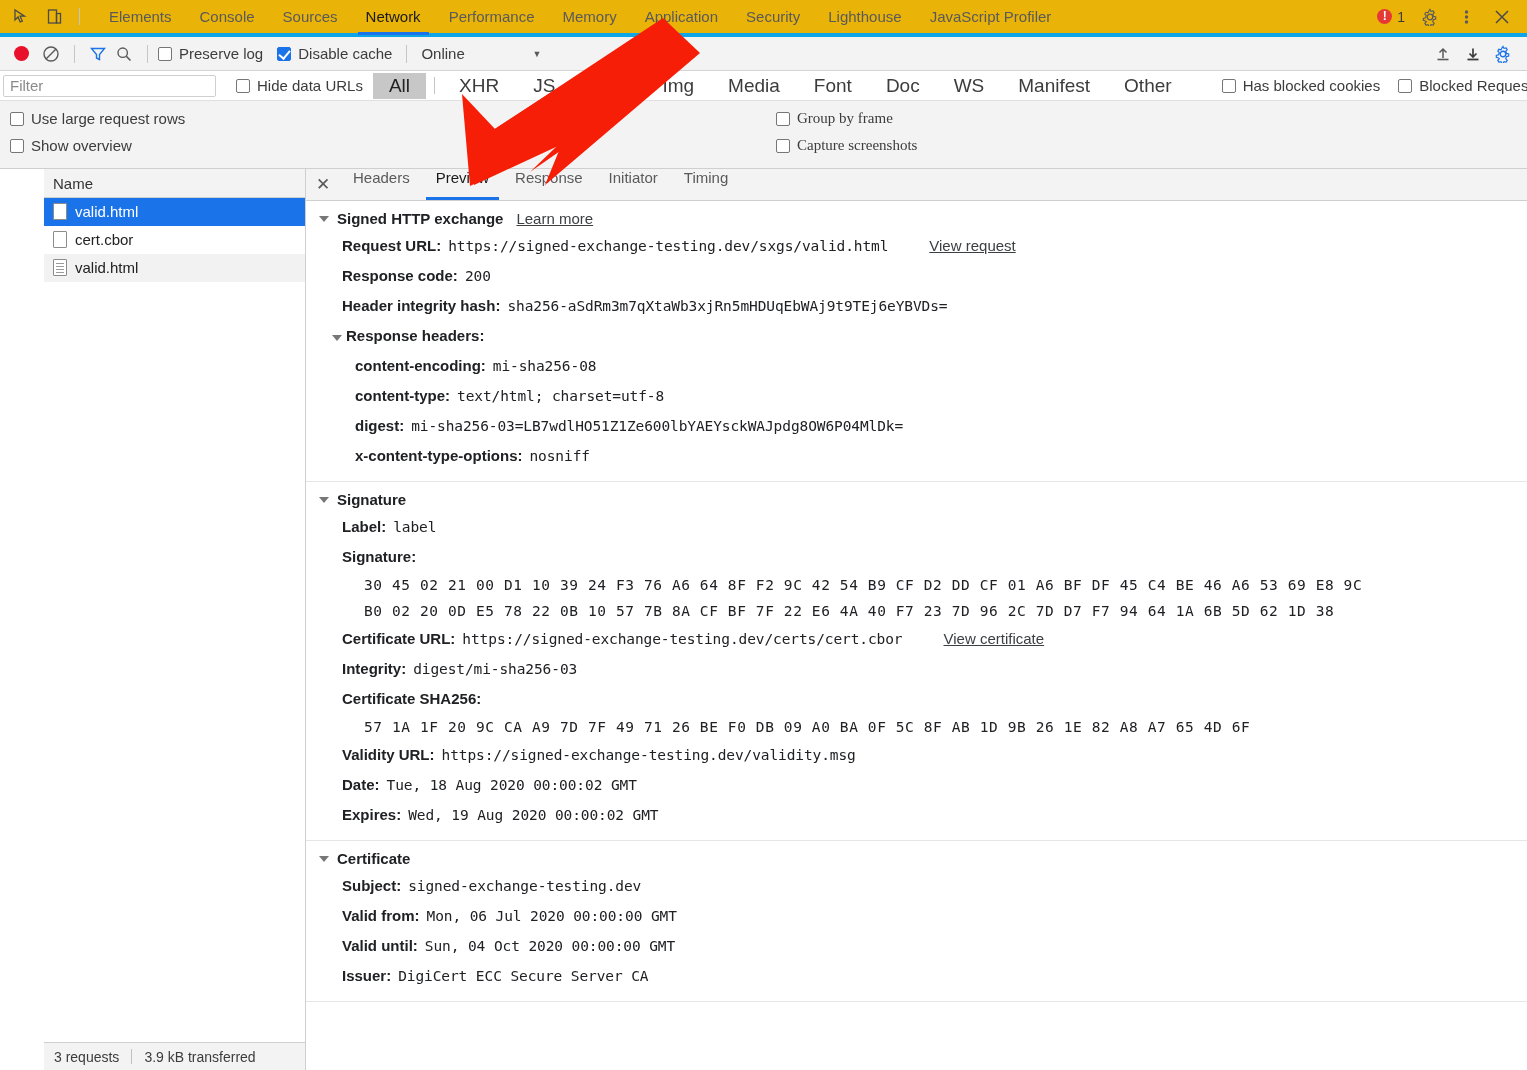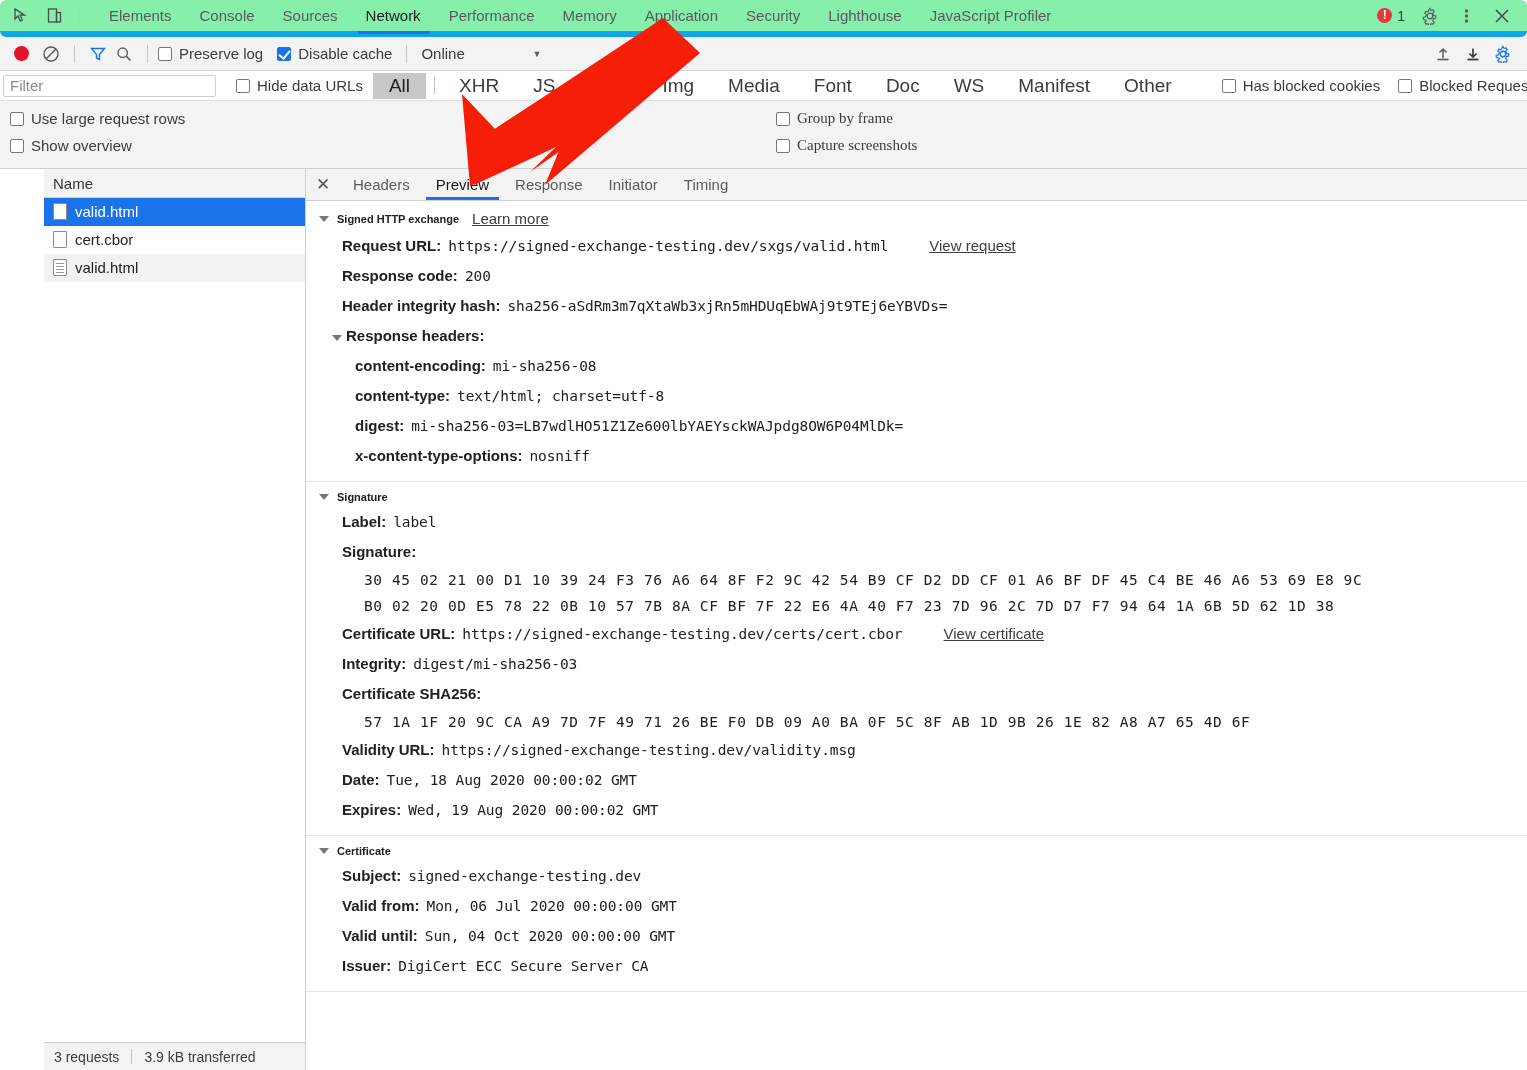--- a/index.html
+++ b/index.html
@@ -9,25 +9,24 @@
     overflow: hidden;
     background: #fff;
     font-family: "Liberation Sans", sans-serif;
     -webkit-font-smoothing: antialiased;
   }
   .devtools { width: 1527px; height: 1070px; display: flex; flex-direction: column; position: relative; }
 
   
   .tabbar {
     height: 37px; min-height: 37px;
-    background: #86efac;
-    border-bottom: 6px solid #0ea5e9;
+    background: #eab308;
+    border-bottom: 4px solid #0ea5e9;
     display: flex; align-items: center;
     position: relative;
-    border-radius: 6px;
   }
   .tb-icons { display: flex; align-items: center; padding: 0 6px 0 10px; gap: 11px; }
   .tb-icon { width: 22px; height: 22px; display: flex; align-items: center; justify-content: center; cursor: pointer; }
   .tb-sep { width: 1px; height: 17px; background: #c4c4c4; margin: 0 9px 0 3px; }
   .maintabs { display: flex; align-items: stretch; height: 37px; }
   .mtab {
     display: flex; align-items: center;
     padding: 0 14px;
     font-size: 15px; color: #5a5a5a;
     cursor: pointer; position: relative;
@@ -157,21 +156,21 @@
   .detail-tabs {
     height: 32px; min-height: 32px; background: #f3f3f3;
     border-bottom: 1px solid #cfcfcf;
     display: flex; align-items: stretch; position: relative;
   }
   .close-x {
     width: 34px; display: flex; align-items: center; justify-content: center;
     font-size: 17px; color: #5a5a5a; cursor: pointer;
   }
   .dtab {
-    display: flex; align-items: center; padding: 0 13px;
+    display: flex; align-items: flex-start; padding: 0 13px;
     font-size: 15px; color: #5a5a5a; cursor: pointer; position: relative;
     white-space: nowrap;
   }
   .dtab.selected { color: #1a1a1a; }
   .dtab.selected:after {
     content: ""; position: absolute; left: 3px; right: 3px; bottom: 0;
     height: 3px; background: #1a73e8;
   }
   .detail-body { flex: 1; overflow: hidden; background: #fff; }
 
@@ -182,21 +181,21 @@
     padding-left: 13px; margin-bottom: 4px;
   }
   .tri {
     width: 0; height: 0; border-left: 5px solid #777; border-top: 4px solid transparent;
     border-bottom: 4px solid transparent; margin-right: -5px; cursor: pointer;
   }
   .tri.open {
     border-left: 5px solid transparent; border-right: 5px solid transparent;
     border-top: 6px solid #777; border-bottom: 0;
   }
-  .sec-title { font-size: 11px; font-weight: bold; color: #202124; }
+  .sec-title { font-size: 15px; font-weight: bold; color: #202124; }
   .learn-more {
     font-size: 15px; color: #3c4043; text-decoration: underline; cursor: pointer;
   }
   .row {
     padding-left: 36px; line-height: 30px;
     font-size: 15px; color: #202124; white-space: nowrap;
     display: flex; align-items: baseline; gap: 7px;
   }
   .row.sub { padding-left: 49px; }
   .row.subhead { padding-left: 26px; gap: 9px; }

